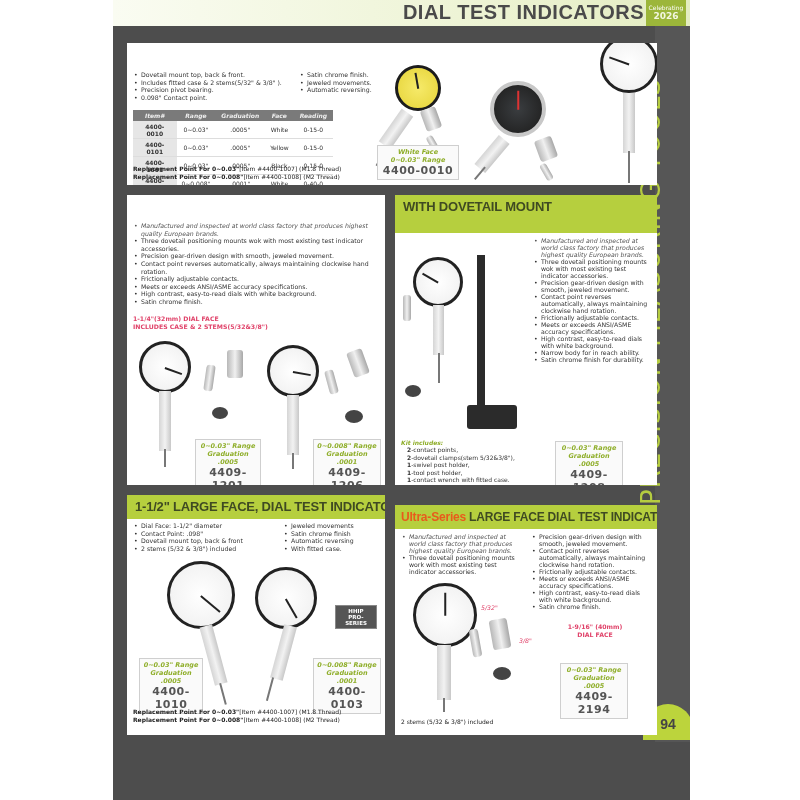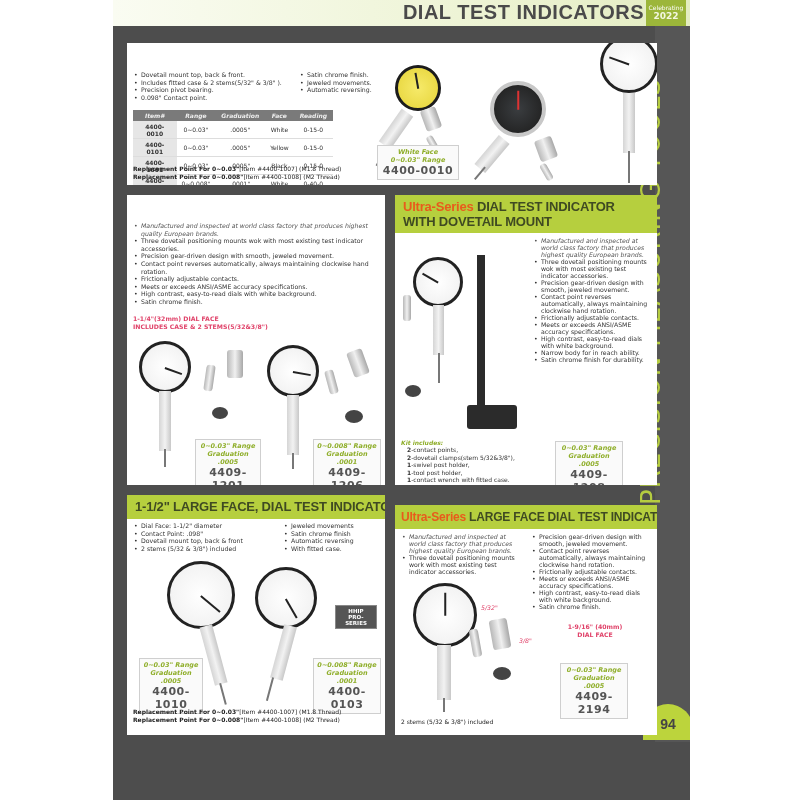--- a/index.html
+++ b/index.html
@@ -47,21 +47,21 @@
 </style>
 </head>
 <body>
 
 <div class="page">
 
   <div class="header">
     <div class="header-title">DIAL TEST INDICATORS</div>
     <div class="logo">
       <div>Celebrating</div>
-      <div class="yr">2022</div>
+      <div class="yr">2026</div>
     </div>
   </div>
 
   <div class="side"></div>
   <div class="side-text">PRECISION MEASURING TOOLS</div>
   <div class="pagenum">94</div>
 
   <div class="card" style="left:14px;top:43px;width:530px;height:142px;">
     <ul class="bul" style="position:absolute;left:6px;top:28px;width:200px;">
       <li>Dovetail mount top, back &amp; front.</li>
@@ -184,21 +184,20 @@
     </div>
     <div class="tag" style="left:186px;top:244px;width:68px;">
       <span class="l1">0~0.008" Range</span>
       <span class="l2">Graduation .0001</span>
       <span class="sku">4409-1206</span>
     </div>
   </div>
 
   <div class="card" style="left:282px;top:195px;width:262px;height:290px;">
     <div class="card-head tall">
-      <div><span class="accent">Ultra-Series</span><span> DIAL TEST INDICATOR</span></div>
       <div>WITH DOVETAIL MOUNT</div>
     </div>
     <ul class="bul" style="position:absolute;left:138px;top:42px;width:118px;line-height:7px;">
       <li class="it">Manufactured and inspected at world class factory that produces highest quality European brands.</li>
       <li>Three dovetail positioning mounts wok with most existing test indicator accessories.</li>
       <li>Precision gear-driven design with smooth, jeweled movement.</li>
       <li>Contact point reverses automatically, always maintaining clockwise hand rotation.</li>
       <li>Frictionally adjustable contacts.</li>
       <li>Meets or exceeds ANSI/ASME accuracy specifications.</li>
       <li>High contrast, easy-to-read dials with white background.</li>

